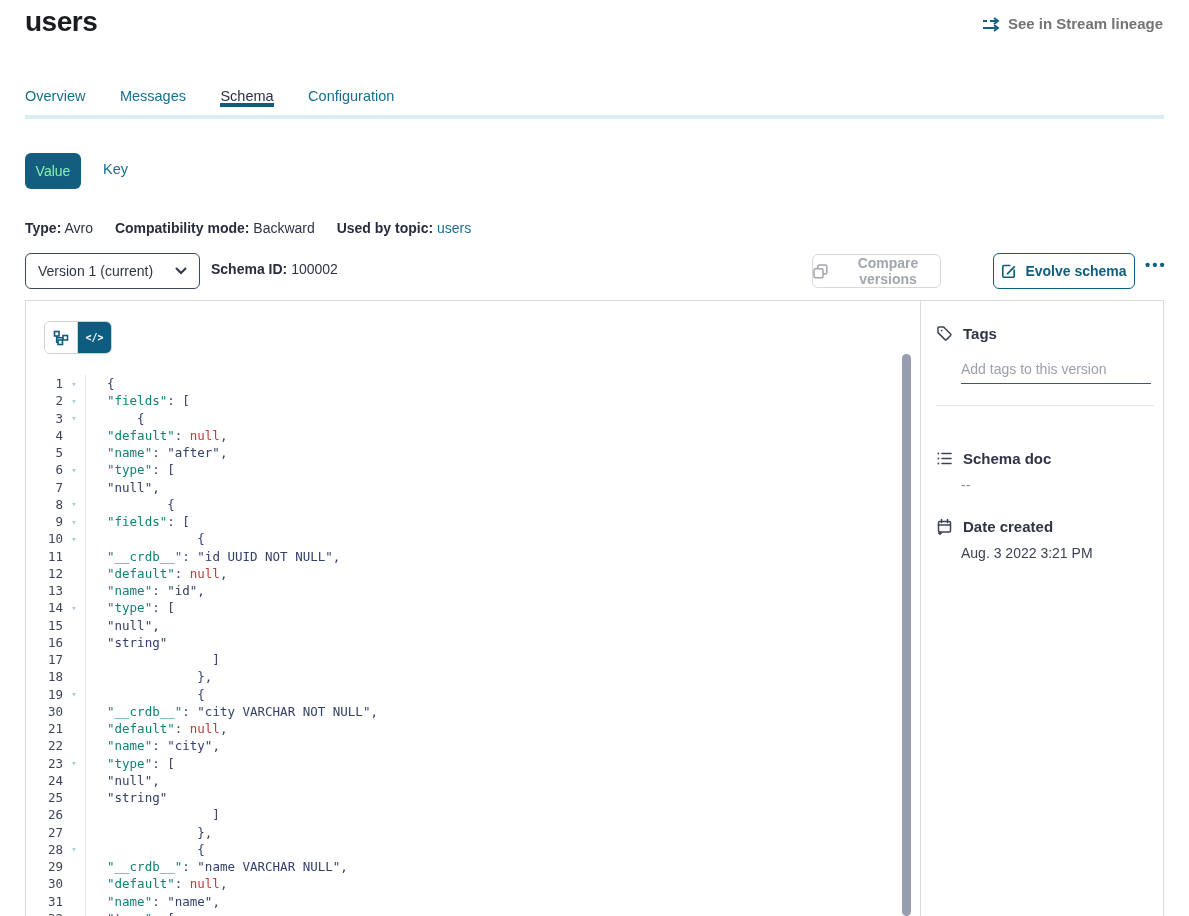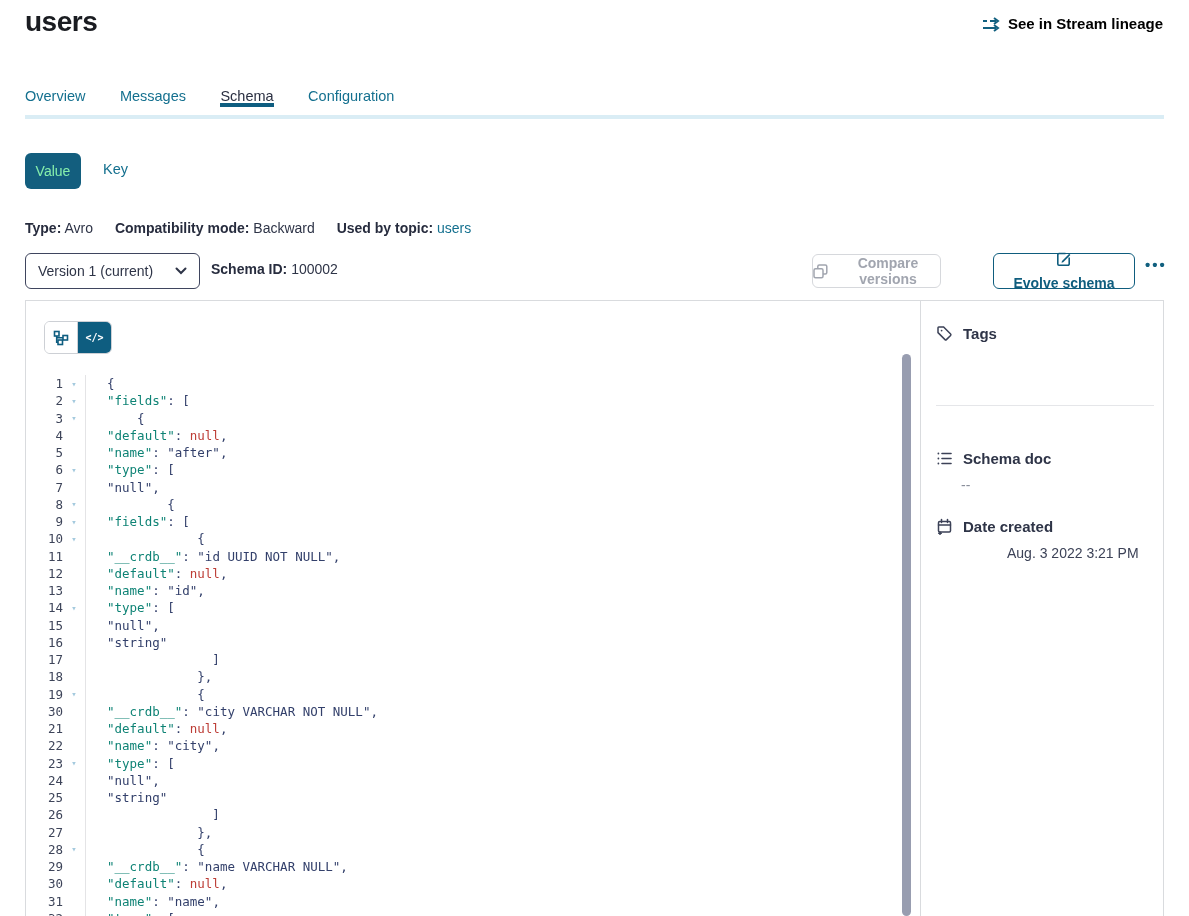--- a/index.html
+++ b/index.html
@@ -2,21 +2,21 @@
 <html><head>
 <meta charset="utf-8">
 <style>
   * { margin:0; padding:0; box-sizing:border-box; }
   html,body { width:1189px; height:916px; background:#ffffff; overflow:hidden;
     font-family:"Liberation Sans", sans-serif; color:#2e3447; }
   .abs { position:absolute; }
 
   
   #page-title { left:25px; top:6px; font-size:28px; font-weight:bold; color:#1a1c21; letter-spacing:-0.5px; }
-  #lineage-link { right:26px; top:15px; font-size:15px; font-weight:bold; color:#000000;
+  #lineage-link { right:26px; top:15px; font-size:15px; font-weight:bold; color:#737373;
     display:flex; align-items:center; gap:7px; cursor:pointer; }
 
   
   #tabbar { left:25px; top:87px; white-space:nowrap; }
   .tab { display:inline-block; font-size:14.5px; line-height:18px; padding-bottom:2px;
     margin-right:30px; color:#14708f; position:relative; cursor:pointer; }
   .tab.active { color:#2b3042; font-weight:normal; }
   .tab.active::after { content:''; position:absolute; left:0; right:0; bottom:0; height:4px; background:#0e5d80; }
   #tab-track { left:25px; width:1139px; top:115px; height:4px; background:#daedf5; }
 
@@ -35,21 +35,21 @@
   #version-select { left:25px; top:253px; width:175px; height:36px; border:1px solid #3f455e;
     border-radius:6px; display:flex; align-items:center; padding:0 12px; font-size:14px;
     color:#2e3447; cursor:pointer; justify-content:space-between; background:#fff; }
   #schema-id { left:211px; top:261px; font-size:14px; }
   #schema-id b { font-weight:bold; color:#272c3e; }
   #compare-btn { left:812px; top:254px; width:129px; height:34px; border:1px solid #d6d8dc;
     border-radius:6px; background:#fff; color:#a1a5af; font-size:14px; font-weight:bold;
     font-family:inherit; display:flex; align-items:center; justify-content:center; gap:8px; }
   #evolve-btn { left:993px; top:253px; width:142px; height:36px; border:1px solid #0f5d7e;
     border-radius:6px; background:#fff; color:#0f5d7e; font-size:14px; font-weight:bold;
-    font-family:inherit; display:flex; align-items:center; justify-content:center; gap:8px; cursor:pointer;flex-direction:column; }
+    font-family:inherit; display:flex; align-items:center; justify-content:center; gap:8px; cursor:pointer; }
   #more-btn { left:1145px; top:256px; color:#11607f; font-size:15px; font-weight:bold;
     letter-spacing:2px; cursor:pointer; }
 
   
   #panel { left:25px; top:300px; width:1139px; height:640px; border:1px solid #d9dbde; background:#fff; }
   #view-toggle { left:18px; top:20px; display:flex; border:1px solid #cdd0d5; border-radius:6px; overflow:hidden; }
   .vt-btn { width:33px; height:31px; display:flex; align-items:center; justify-content:center;
     background:#fff; border:none; cursor:pointer; }
   .vt-btn.active { background:#0e5d80; }
   .vt-btn:first-child { border-right:1px solid #cdd0d5; }
@@ -336,20 +336,21 @@
 
     <div class="sb-head" style="top:24px;">
       <span class="sb-icon">
         <svg width="17" height="17" viewBox="0 0 17 17" fill="none" stroke="#3c4257" stroke-width="1.5">
           <path d="M2 2.8 a0.8 0.8 0 0 1 0.8 -0.8 H7.6 L14.6 9 a1 1 0 0 1 0 1.4 L10.4 14.6 a1 1 0 0 1 -1.4 0 L2 7.6 Z"></path>
           <circle cx="5.6" cy="5.6" r="0.9" fill="#3c4257" stroke="none"></circle>
         </svg>
       </span>
       <span>Tags</span>
     </div>
+    <input id="tags-input" placeholder="Add tags to this version" style="">
     <div id="sb-divider"></div>
 
     <div class="sb-head" style="top:149px;">
       <span class="sb-icon">
         <svg width="17" height="17" viewBox="0 0 17 17" fill="none" stroke="#3c4257" stroke-width="1.6" stroke-linecap="round">
           <line x1="6" y1="3.5" x2="15" y2="3.5"></line>
             <line x1="6" y1="8.5" x2="15" y2="8.5"></line>
             <line x1="6" y1="13.5" x2="15" y2="13.5"></line>
           <circle cx="2.4" cy="3.5" r="0.9" fill="#3c4257" stroke="none"></circle>
           <circle cx="2.4" cy="8.5" r="0.9" fill="#3c4257" stroke="none"></circle>
@@ -366,16 +367,16 @@
           <rect x="2.5" y="3.5" width="12" height="10.5" rx="1.2"></rect>
           <line x1="5.5" y1="1.5" x2="5.5" y2="4.5"></line>
             <line x1="11.5" y1="1.5" x2="11.5" y2="4.5"></line>
           <line x1="2.5" y1="7" x2="14.5" y2="7"></line>
           <line x1="4" y1="14" x2="4" y2="16.5"></line>
             <line x1="2.7" y1="15.2" x2="5.3" y2="15.2"></line>
         </svg>
       </span>
       <span>Date created</span>
     </div>
-    <div class="sb-value" style="top:244px;margin-left:46px;">Aug. 3 2022 3:21 PM</div>
+    <div class="sb-value" style="top:244px;">Aug. 3 2022 3:21 PM</div>
 
   </aside>
 </div>
 
 </body></html>

